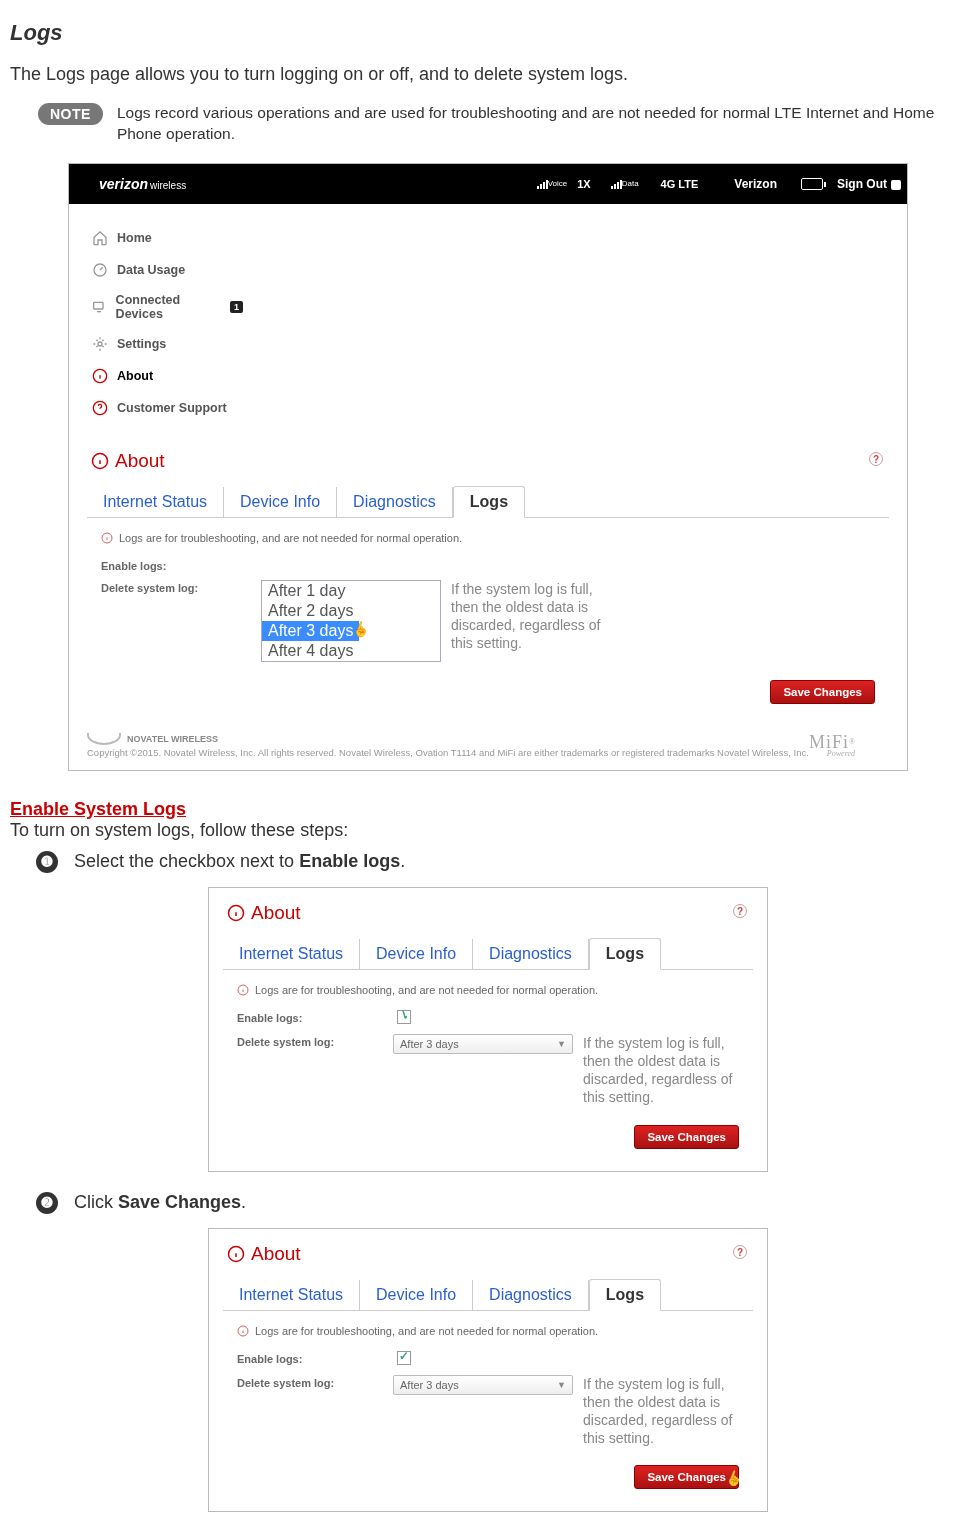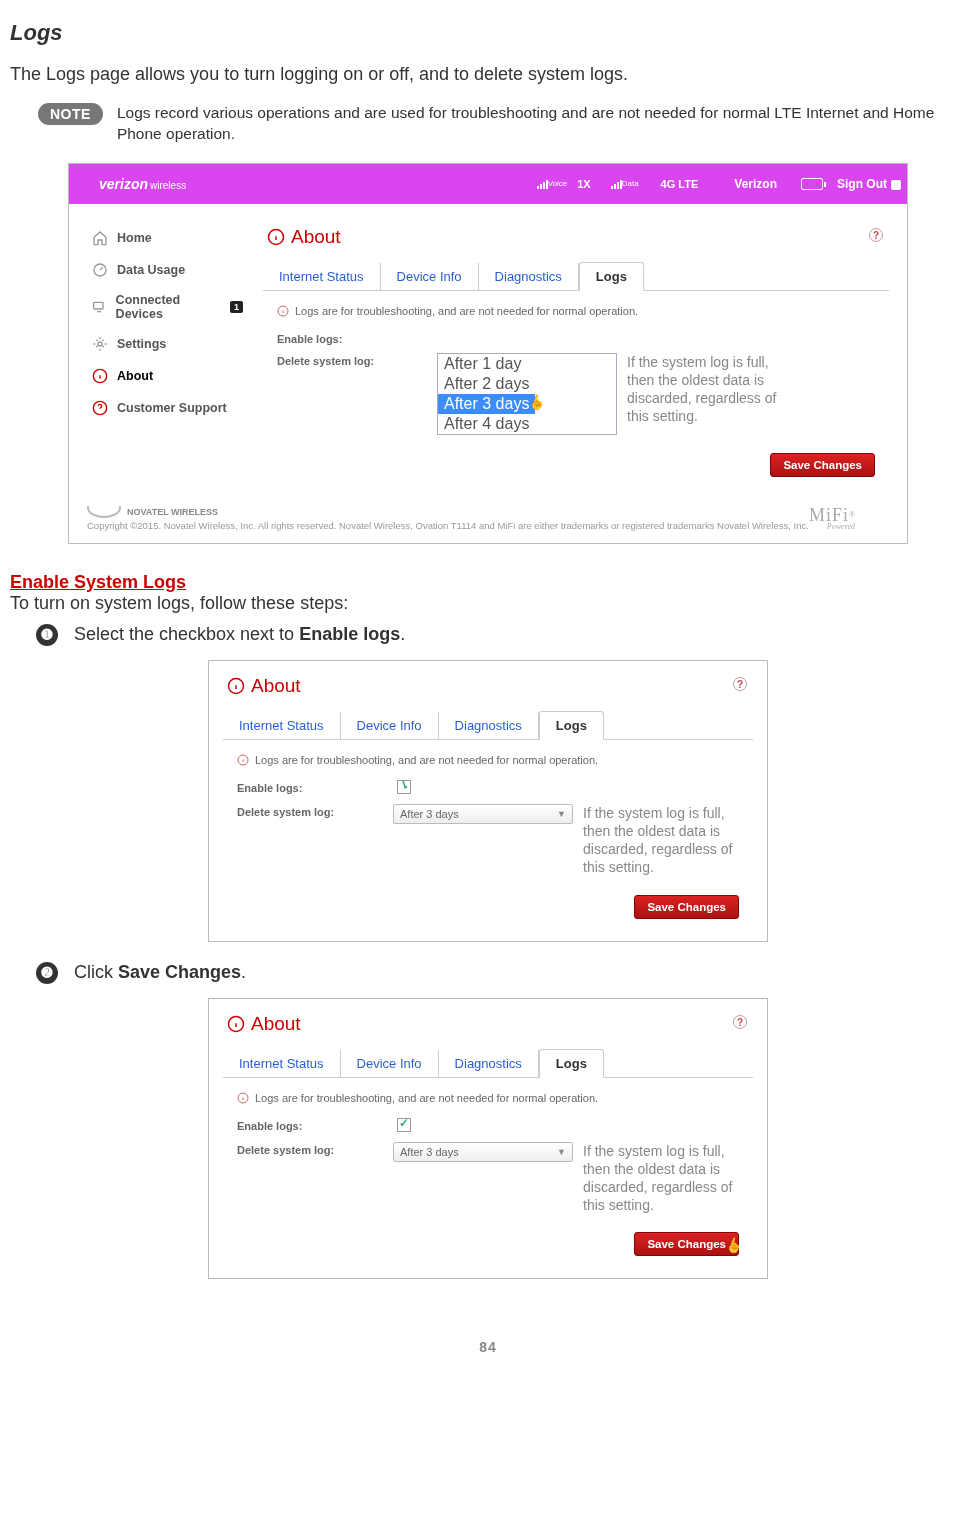--- a/index.html
+++ b/index.html
@@ -16,51 +16,51 @@
 
   .note-row { display: flex; gap: 14px; margin: 0 0 18px 28px; align-items: flex-start; }
   .note-badge { background: #777; color: #fff; font-weight: 700; border-radius: 14px; padding: 3px 12px; font-size: 14px; letter-spacing: 0.5px; }
   .note-text { font-size: 15.5px; line-height: 1.35; max-width: 830px; }
 
   .shot-wrap { margin: 0 auto 28px auto; }
   .shot-border { border: 1px solid #bbb; background: #fff; }
 
   
   .win1 { width: 840px; margin: 0 auto; }
-  .red-bar { background: #d946ef; height: 40px; display: flex; align-items: center; color: #fff; font-size: 11px; }
+  .red-bar { background: #000000; height: 40px; display: flex; align-items: center; color: #fff; font-size: 11px; }
   .vz-logo { margin-left: 30px; font-style: italic; font-weight: bold; font-size: 14px; }
   .vz-logo .wl { font-weight: normal; font-style: normal; font-size: 10px; margin-left: 2px; }
   .red-spacer { flex: 1; }
   .sig-block { display: flex; flex-direction: row; align-items: center; margin: 0 10px; }
   .sig-bars { display: flex; gap: 1px; align-items: flex-end; height: 11px; }
   .sig-bars span { width: 2px; background: #fff; }
   .sig-bars span:nth-child(1){height:3px}.sig-bars span:nth-child(2){height:5px}.sig-bars span:nth-child(3){height:7px}.sig-bars span:nth-child(4){height:9px}
   .sig-lbl { font-size: 8px; }
   .net-4g { font-weight: 700; font-size: 11px; margin: 0 12px; }
   .net-name { font-weight: 700; font-size: 12px; margin: 0 24px; }
   .batt { width: 22px; height: 12px; border: 1.5px solid #fff; border-radius: 2px; position: relative; margin-right: 14px; }
   .batt::after { content:''; position:absolute; right:-4px; top:3px; width:2px; height:5px; background:#fff; }
   .signout { font-weight: 700; font-size: 12px; margin-right: 6px; }
   .signout-ico { display:inline-block; width:10px; height:10px; background:#fff; border-radius:2px; margin-left:4px; vertical-align:middle; }
 
-  .win1-body { display: flex; padding: 18px 18px 10px 18px; gap: 16px; }
+  .win1-body { display: flex; padding: 18px 18px 10px 18px; gap: 22px; flex-direction: column; }
   .sidebar { width: 160px; }
   .nav-item { display: flex; align-items: center; gap: 8px; padding: 7px 4px; font-size: 12.5px; font-weight: 700; color: #555; cursor: pointer; }
   .nav-item.active { color: #000; }
   .nav-ico { width: 18px; height: 18px; display:inline-flex; align-items:center; justify-content:center; color:#999; }
   .nav-ico svg { width: 16px; height: 16px; }
   .nav-badge { background:#222; color:#fff; font-size:9px; padding:1px 4px; border-radius:2px; margin-left:auto; }
 
   .content-pane { flex: 1; }
   .about-hdr { display:flex; align-items:center; gap:6px; font-size: 19px; color:#cc0000; font-weight: 400; margin: 4px 0 14px 4px; }
   .about-hdr .info-ico { width:18px; height:18px; }
   .help-q { float:right; width:14px; height:14px; border:1px solid #c99; color:#c44; border-radius:50%; font-size:10px; text-align:center; line-height:13px; font-weight:700; margin-top: 6px; margin-right: 6px; }
 
   .tabrow { display:flex; align-items:flex-end; border-bottom:1px solid #ccc; margin-bottom: 14px; }
-  .tab { padding: 6px 16px 6px 16px; font-size: 13px; color:#2a5fd0; cursor:pointer; border-right:1px solid #ccc; }
+  .tab { padding: 6px 16px 6px 16px; font-size: 16px; color:#2a5fd0; cursor:pointer; border-right:1px solid #ccc; }
   .tab:last-child { border-right:none; }
   .tab.active { border:1px solid #ccc; border-bottom:1px solid #fff; color:#333; font-weight:700; margin-bottom:-1px; background:#fff; border-radius:3px 3px 0 0; }
 
   .info-line { display:flex; align-items:center; gap:6px; font-size:11px; color:#666; margin: 0 0 14px 14px; }
   .info-line .ii { width:12px; height:12px; }
 
   .form-row { display:flex; font-size:11px; color:#555; margin: 0 0 8px 14px; align-items:flex-start; }
   .form-row .lbl { width: 160px; font-weight:700; color:#666; padding-top:2px; }
   .form-row .ctl { }
   .form-row .hint { font-size:14px; color:#888; margin-left:10px; max-width:170px; line-height:1.3; }

